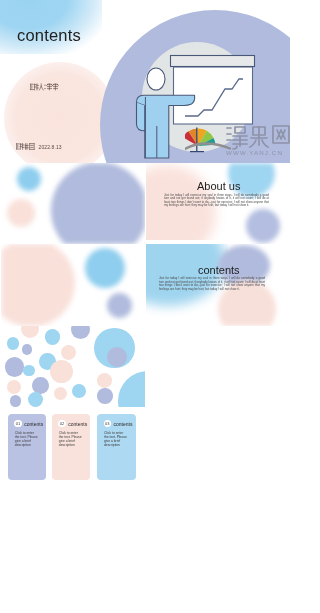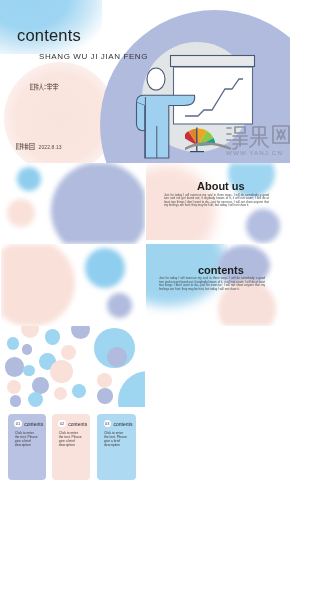--- a/index.html
+++ b/index.html
@@ -30,21 +30,21 @@
   #s1 .s1-lav{position:absolute;left:100px;top:10px;width:230px;height:230px;border-radius:50%;
     background:radial-gradient(circle at 50% 50%, #b0bbdd 0%, #b0bbdd 70%, rgba(176,187,221,0.85) 85%, rgba(176,187,221,0) 100%);}
   #s1 .s1-title{position:absolute;left:17px;top:26px;font-size:16.5px;color:#222;letter-spacing:0.2px;}
   #s1 .s1-sub{position:absolute;left:39px;top:52px;font-size:8px;color:#333;letter-spacing:0.6px;}
   #s1 .s1-presenter{position:absolute;left:30px;top:82px;}
   .cjk path{fill:none;stroke:#5c4a45;stroke-width:0.62;stroke-linecap:round;}
   #s1 .s1-date{position:absolute;left:16px;top:142px;font-size:5px;color:#5c4a45;letter-spacing:0.1px;display:flex;align-items:center;}
   #s1 .s1-datecjk{margin-right:0.5px;}
 
   
-  .t-about,.t-contents{position:absolute;font-size:11px;color:#1e1e1e;font-weight:700;}
+  .t-about,.t-contents{position:absolute;font-size:11px;color:#1e1e1e;font-weight:400;}
   .body{position:absolute;font-size:2.95px;line-height:3.45px;color:#4a4a4a;text-align:justify;}
   .pinkblob{position:absolute;left:0;top:0;width:82px;height:77px;overflow:hidden;}
   .pinkblob i{position:absolute;left:-28px;top:2px;width:98px;height:96px;border-radius:50%;background:#fae2dc;display:block;filter:blur(6px);}
   .blueblob{position:absolute;left:0;top:0;width:82px;height:81px;overflow:hidden;}
   .blueblob i{position:absolute;left:-36px;top:-28px;width:116px;height:90px;border-radius:50%;background:#9fd4ef;display:block;filter:blur(6px);}
   #t2 .t-about{left:51px;top:17px;}
   #t2 .body.b1{left:18px;top:31px;width:105px;}
   #t4 .t-contents{left:52px;top:20px;}
   #t4 .body.b2{left:13px;top:33px;width:106px;}
 
@@ -54,21 +54,20 @@
   .wmurl{font-size:6.2px;fill:#8d93a8;font-family:"Liberation Sans",sans-serif;letter-spacing:1.1px;}
 </style>
 </head>
 <body>
 
 <div class="slide" id="s1">
   <div class="s1-blue"></div>
   <div class="s1-pink"></div>
   <div class="s1-lav"></div>
   <div class="s1-title">contents</div>
-  <div class="s1-sub">SHANG WU JI JIAN FENG</div>
   <svg class="s1-presenter" width="48" height="10" viewBox="0 0 48 10">
     <title>汇报人：某某</title>
     <g class="cjk">
       <path d="M0.6 2.2 L0.6 7.6 M0.2 2.2 L3.2 2.2 M0.2 7.6 L3.6 7.6 M1.9 3.6 L1.9 6.2"></path>
       <path d="M4.6 2 L4.6 8 M4.2 2.6 L6.2 2.6 M4.2 5 L6.2 5 M7 1.8 L7 8 M6.6 3.4 L8.6 3.4 M6.6 6 L8.6 6"></path>
       <path d="M11.2 1.8 L11.2 4.2 M11.2 4.2 Q10.4 6.6 9.4 8 M11.2 4.2 Q12.2 6.6 13.2 8"></path>
       <path d="M14.6 3.2 L15.4 3.2 M14.6 6.6 L15.4 6.6"></path>
       <path d="M19.4 1.6 L19.4 8 M17.4 2.6 L21.6 2.6 M17.4 4.6 L21.6 4.6 M17.4 6.6 L21.6 6.6 M18 1.8 Q17.2 3 16.6 3.6 M21 1.8 Q21.8 3 22.4 3.6"></path>
       <path d="M25.4 1.6 L25.4 8 M23.4 2.6 L27.6 2.6 M23.4 4.6 L27.6 4.6 M23.4 6.6 L27.6 6.6 M24 1.8 Q23.2 3 22.6 3.6 M27 1.8 Q27.8 3 28.4 3.6"></path>
     </g>

